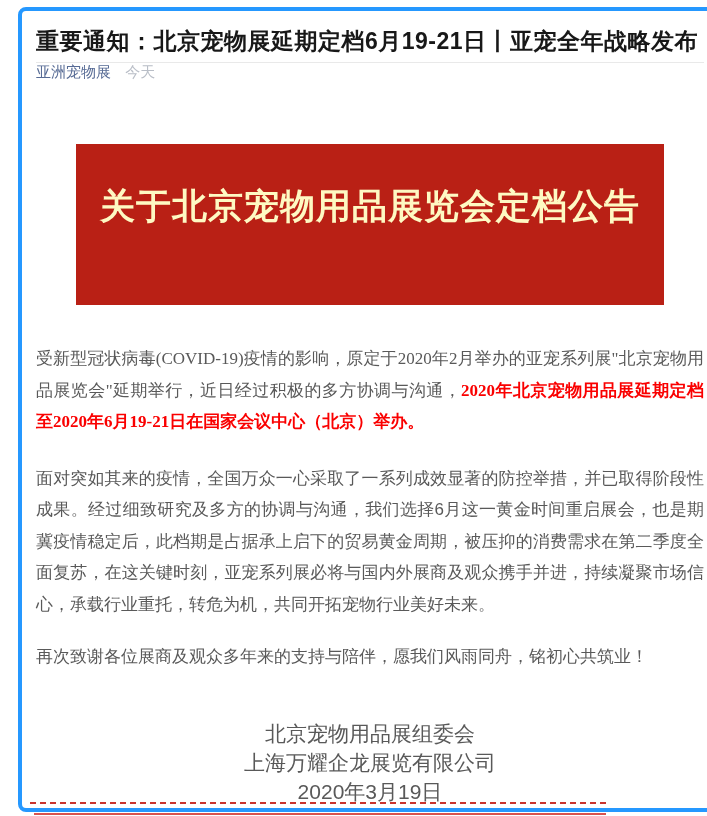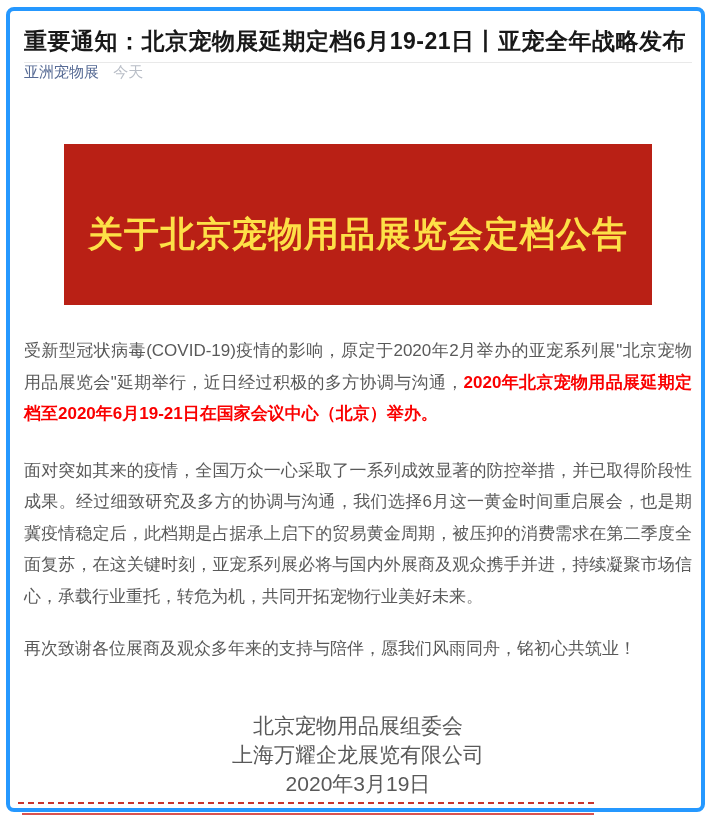--- a/index.html
+++ b/index.html
@@ -1,50 +1,50 @@
 <!DOCTYPE html>
 <html><head>
 <meta charset="utf-8">
 <style>
   * { margin:0; padding:0; box-sizing:border-box; }
   html,body { background:#ffffff; }
   body {
     font-family:"Liberation Sans","DejaVu Sans",sans-serif;
     width:707px; height:816px; position:relative; overflow:hidden;
   }
-  .page { position:absolute; left:4px; top:0; width:590px; height:816px; background:#fff; }
+  .page { position:absolute; left:16px; top:0; width:590px; height:816px; background:#fff; }
 
   .frame {
     position:absolute; left:2px; top:7px; width:699px; height:805px;
     border:4px solid #2598ff; border-radius:8px; pointer-events:none; z-index:1;
   }
 
   .content { position:absolute; left:0; top:0; width:707px; padding:26px 19px 0 20px; z-index:2; }
 
   .article-title {
     font-size:23px; line-height:30px; font-weight:bold; color:#181818;
     letter-spacing:0.5px; white-space:nowrap;
   }
   .title-divider { margin-top:6px; border-top:1px solid #e9e9e9; }
 
   .meta { font-size:15px; line-height:18px; }
   .account-name { color:#576b95; text-decoration:none; cursor:pointer; }
   .publish-time { color:#b9bec7; margin-left:10px; }
 
   .banner {
     margin:63px auto 0 40px; width:588px; height:161px;
-    background:#b92015; color:#fde047; text-align:center;
+    background:#b92015; color:#fef9c3; text-align:center;
     display:flex; flex-direction:column; justify-content:flex-start;
-    padding-top:71px;
+    padding-top:43px;
   }
   .banner-heading { font-size:35px; font-weight:bold; line-height:38px; letter-spacing:1px; }
   .banner-subheading { font-size:18px; font-weight:bold; line-height:20px; margin-top:18px; letter-spacing:0.5px; }
 
   .body-text { font-size:17px; line-height:31.5px; color:#595959; text-align:justify; }
-  .para-1 { margin-top:30px; }
+  .para-1 { margin-top:38px;font-family:Liberation Serif, serif; }
   .para-2 { margin-top:25px; }
   .para-3 { margin-top:21px; }
   .highlight { color:#fa0000; font-weight:bold; }
 
   .signature { margin-top:46px; text-align:center; font-size:21px; line-height:29px; color:#595959; }
 
   .dashed-line {
     position:absolute; left:14px; right:0; top:802px; height:0;
     border-top:2px dashed #c9342e; z-index:3;
   }

